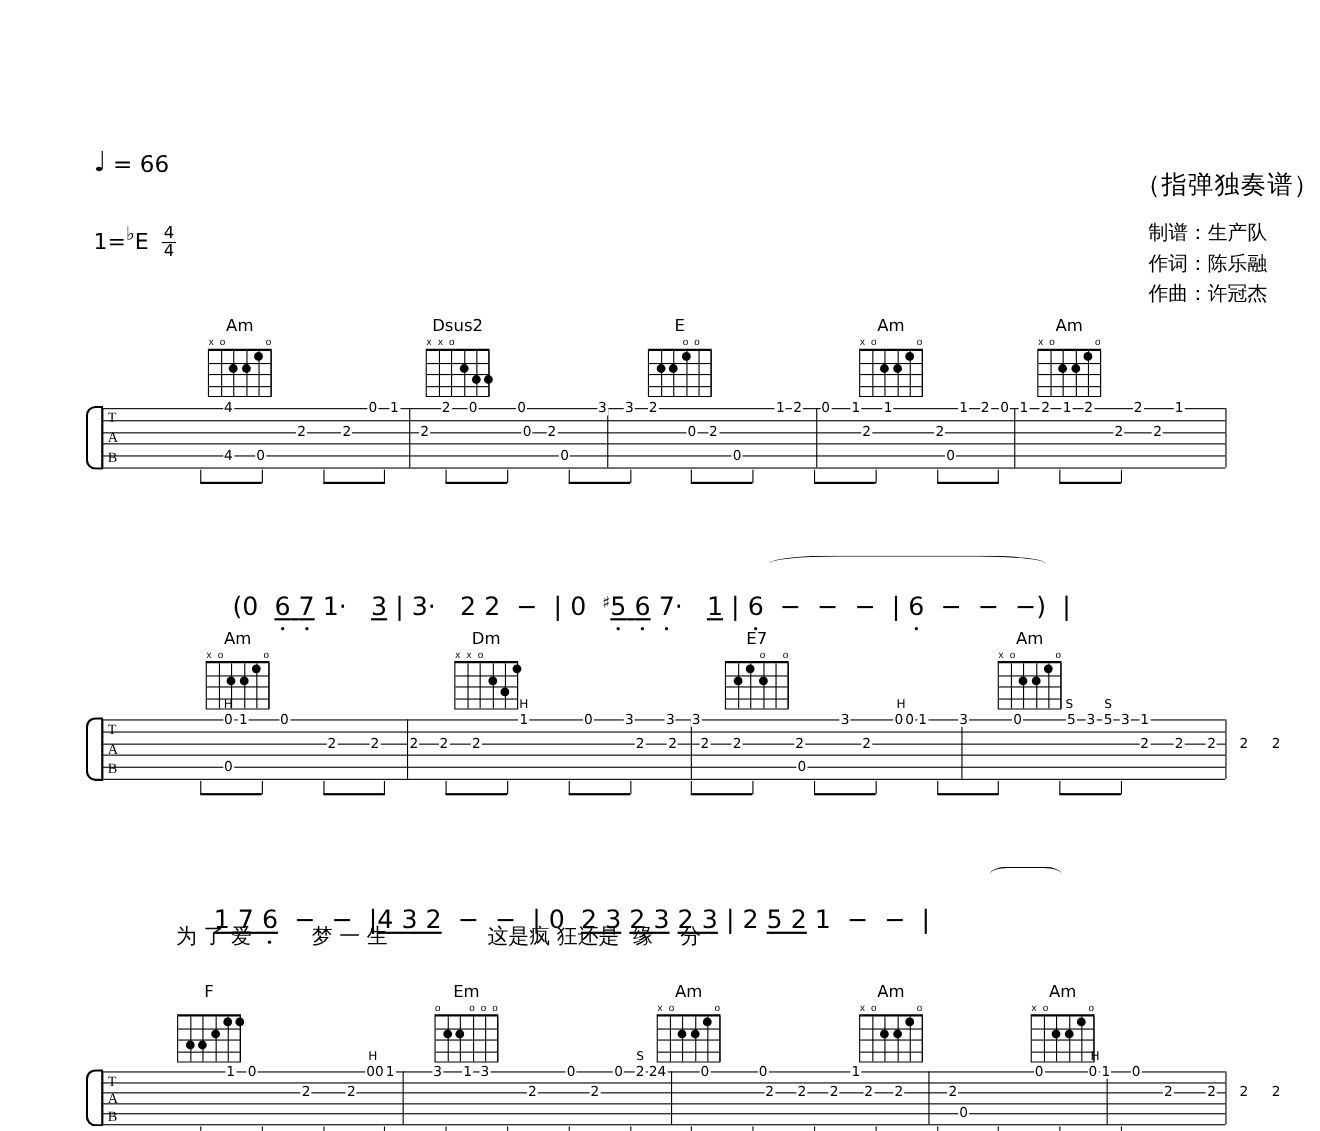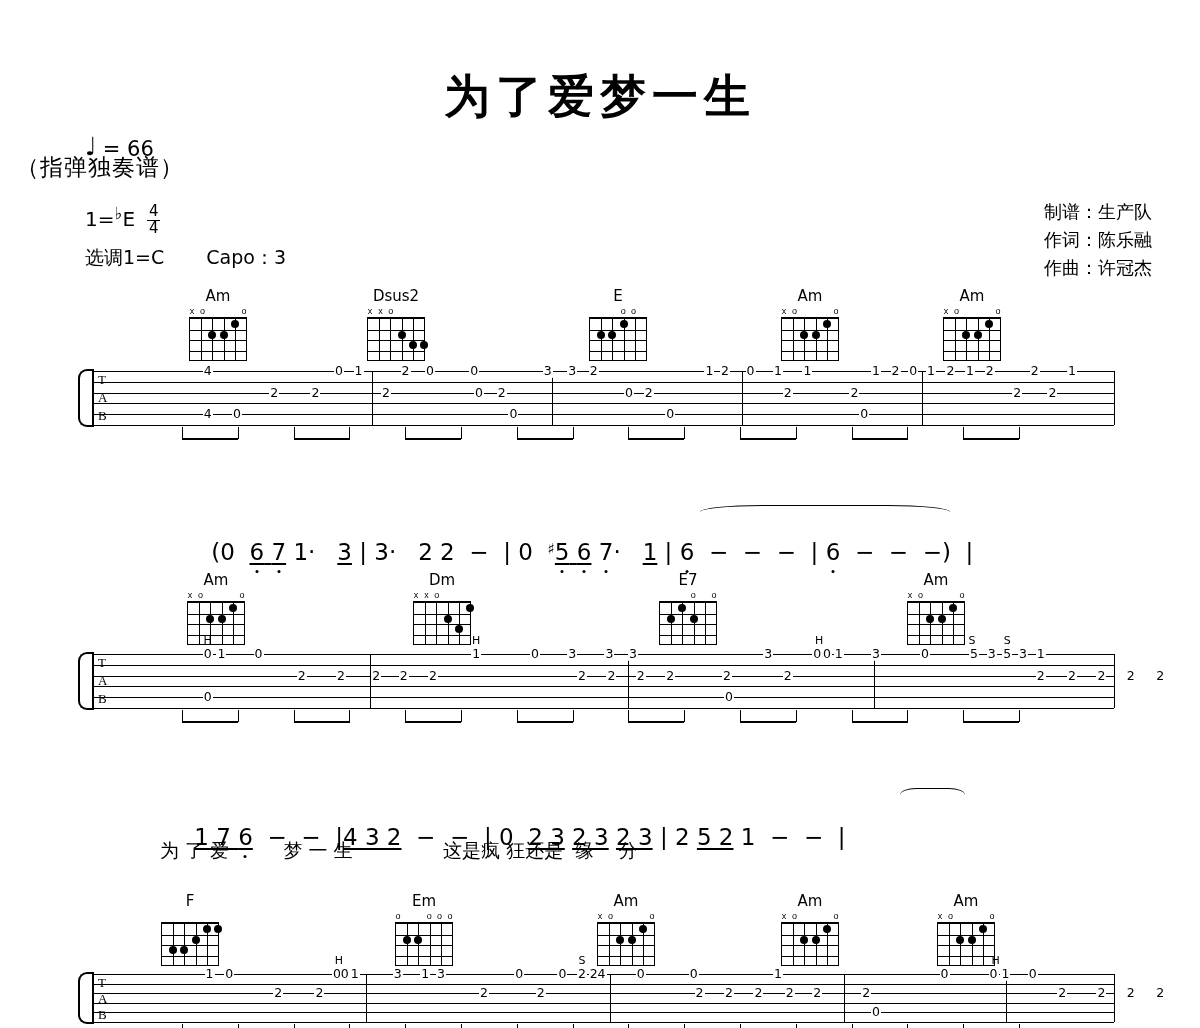--- a/index.html
+++ b/index.html
@@ -23,21 +23,21 @@
     text-align: center;
     font-size: 46px;
     font-weight: bold;
     letter-spacing: 6px;
     font-family: "DejaVu Sans", sans-serif;
   }
   .subtitle {
     position: absolute;
     left: 16px; right: 0;
     top: 152px;
-    text-align: left;
+    text-align: right;
     font-size: 23px;
     font-family: "DejaVu Sans", sans-serif;
     letter-spacing: 1px;
   }
   .tempo {
     position: absolute;
     left: 85px; top: 136px;
     font-size: 21px;
     display: flex;
     align-items: center;
@@ -215,43 +215,38 @@
     border-radius: 50%/100%;
     height: 14px;
     border-left: none; border-right: none; border-bottom: none;
   }
 </style>
 </head>
 <body>
 
 <div class="sheet">
 
-  <div class="title">为了爱梦一生</div>
   <div class="subtitle">（指弹独奏谱）</div>
 
   <div class="tempo">
     <span class="note">♩</span>
     <span>= 66</span>
   </div>
 
   <div class="keyline">
     <span>1=</span>
     <span class="flat">♭</span>
     <span>E</span>
     <span class="frac">
       <span>4</span>
       <span style="border-top:1px solid #000; width:13px; display:block;"></span>
       <span>4</span>
     </span>
   </div>
 
-  <div class="capoline">
-    <span>选调1=C</span>
-    <span class="capo">Capo：3</span>
-  </div>
 
   <div class="credits">
     <div>制谱：生产队</div>
     <div>作词：陈乐融</div>
     <div>作曲：许冠杰</div>
   </div>
 
   <div id="chordrow1">
       <div class="chord" style="left: 182px; top: 288px;">
         <div class="cname">Am</div>
@@ -267,21 +262,21 @@
           <div class="vl" style="left: 44.8px;"></div>
           <div class="vl" style="left: 56px;"></div>
           <div class="hl" style="top: 10.5px;"></div>
           <div class="hl" style="top: 21px;"></div>
           <div class="hl" style="top: 31.5px;"></div>
           <div class="dot" style="left: 22.4px; top: 15.75px;"></div>
           <div class="dot" style="left: 33.6px; top: 15.75px;"></div>
           <div class="dot" style="left: 44.8px; top: 5.25px;"></div>
         </div>
       </div>
-      <div class="chord" style="left: 360px; top: 288px;">
+      <div class="chord" style="left: 380px; top: 288px;">
         <div class="cname">Dsus2</div>
         <div class="marks">
           <span style="left: 3px;">x</span>
           <span style="left: 13.4px;">x</span>
           <span style="left: 23.8px;">o</span>
         </div>
         <div class="grid">
           <div class="vl" style="left: 11.2px;"></div>
           <div class="vl" style="left: 22.4px;"></div>
           <div class="vl" style="left: 33.6px;"></div>

